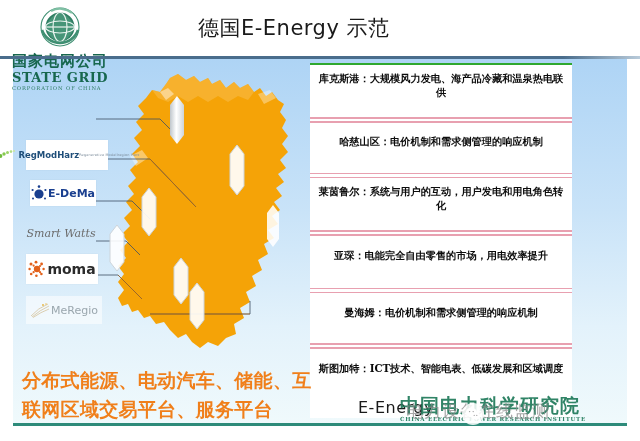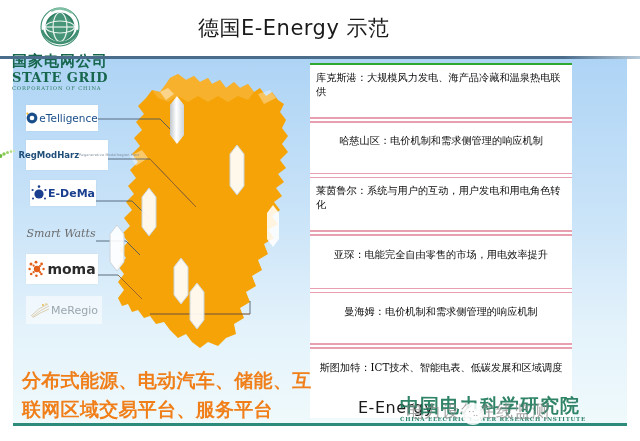--- a/index.html
+++ b/index.html
@@ -40,22 +40,22 @@
   .connector{position:absolute;left:0;top:59px;width:640px;height:382px;z-index:4;pointer-events:none;}
 
   
   .logocard{position:absolute;background:#ffffff;z-index:5;display:flex;align-items:center;
             justify-content:center;box-shadow:0 0 2px rgba(0,0,0,.05);}
   .lc-label{font-size:11px;white-space:nowrap;}
 
   
   .panel{position:absolute;left:310px;top:63px;width:262px;height:355px;background:#ffffff;z-index:5;}
   .panel-row{position:relative;box-sizing:border-box;width:100%;padding:4px 6px 16px 6px;
-             color:#0c0c0c;font-size:10.2px;line-height:1.42;
-             font-family:"DejaVu Serif","Liberation Serif",serif;font-weight:normal;}
+             text-align:center;color:#0c0c0c;font-size:10.2px;line-height:1.42;
+             font-family:"DejaVu Serif","Liberation Serif",serif;font-weight:bold;}
   .rule-green{height:2px;background:#2fa82f;width:100%;}
   .rule-pink{height:1.5px;background:#e8a0b0;width:100%;margin:0;}
   .rule-gap{height:2.5px;background:#ffffff;width:100%;}
 
   
   .orange-text{position:absolute;left:22px;top:366px;width:290px;z-index:6;
        color:#f07f1a;font-size:19px;line-height:1.5;font-weight:bold;letter-spacing:.3px;}
   .eenergy-label{position:absolute;left:358px;top:398px;z-index:6;font-size:16px;color:#1a1a1a;letter-spacing:.5px;}
 
   
@@ -193,28 +193,20 @@
       <path d="M9 0 L16 9 L16 37 L9 46 L2 37 L2 9 Z" fill="#ffffff" opacity=".92"></path>
       <path d="M9 0 L16 9 L16 37 L9 46 L2 37 L2 9 Z" fill="none" stroke="#cdd4da" stroke-width="1"></path>
     </svg>
   </div>
   <div class="pin" style="left:265px;top:205px;">
     <svg width="16" height="42" viewBox="0 0 16 42">
       <path d="M8 0 L14 8 L14 34 L8 42 L2 34 L2 8 Z" fill="#ffffff" opacity=".88"></path>
     </svg>
   </div>
 
-  <div class="logocard" style="left:26px;top:105px;width:72px;height:26px;">
-    <svg width="12" height="12" viewBox="0 0 12 12" style="margin-right:1px;">
-      <circle cx="6" cy="6" r="5.4" fill="#1a4e8a"></circle>
-        <circle cx="6" cy="6" r="2.3" fill="#ffffff"></circle>
-      <circle cx="1.4" cy="1.6" r="1.1" fill="#f0b429"></circle>
-    </svg>
-    <span class="lc-label" style="color:#1a4e8a;font-size:10.5px;">eTelligence</span>
-  </div>
 
   <div class="logocard" style="left:26px;top:140px;width:82px;height:30px;flex-direction:row;gap:0;">
     <div style="display:flex;align-items:center;gap:2px;">
       <svg width="22" height="12" viewBox="0 0 22 12">
         <circle cx="2.5" cy="9" r="2.2" fill="#5aa82e"></circle>
           <circle cx="6.5" cy="7" r="1.9" fill="#6fbb3a"></circle>
         <circle cx="10" cy="5" r="1.7" fill="#86c94f"></circle>
           <circle cx="13.5" cy="3.5" r="1.5" fill="#9bd466"></circle>
         <circle cx="17" cy="2.6" r="1.3" fill="#b3de85"></circle>
           <circle cx="20" cy="2" r="1.1" fill="#c9e8a6"></circle>

